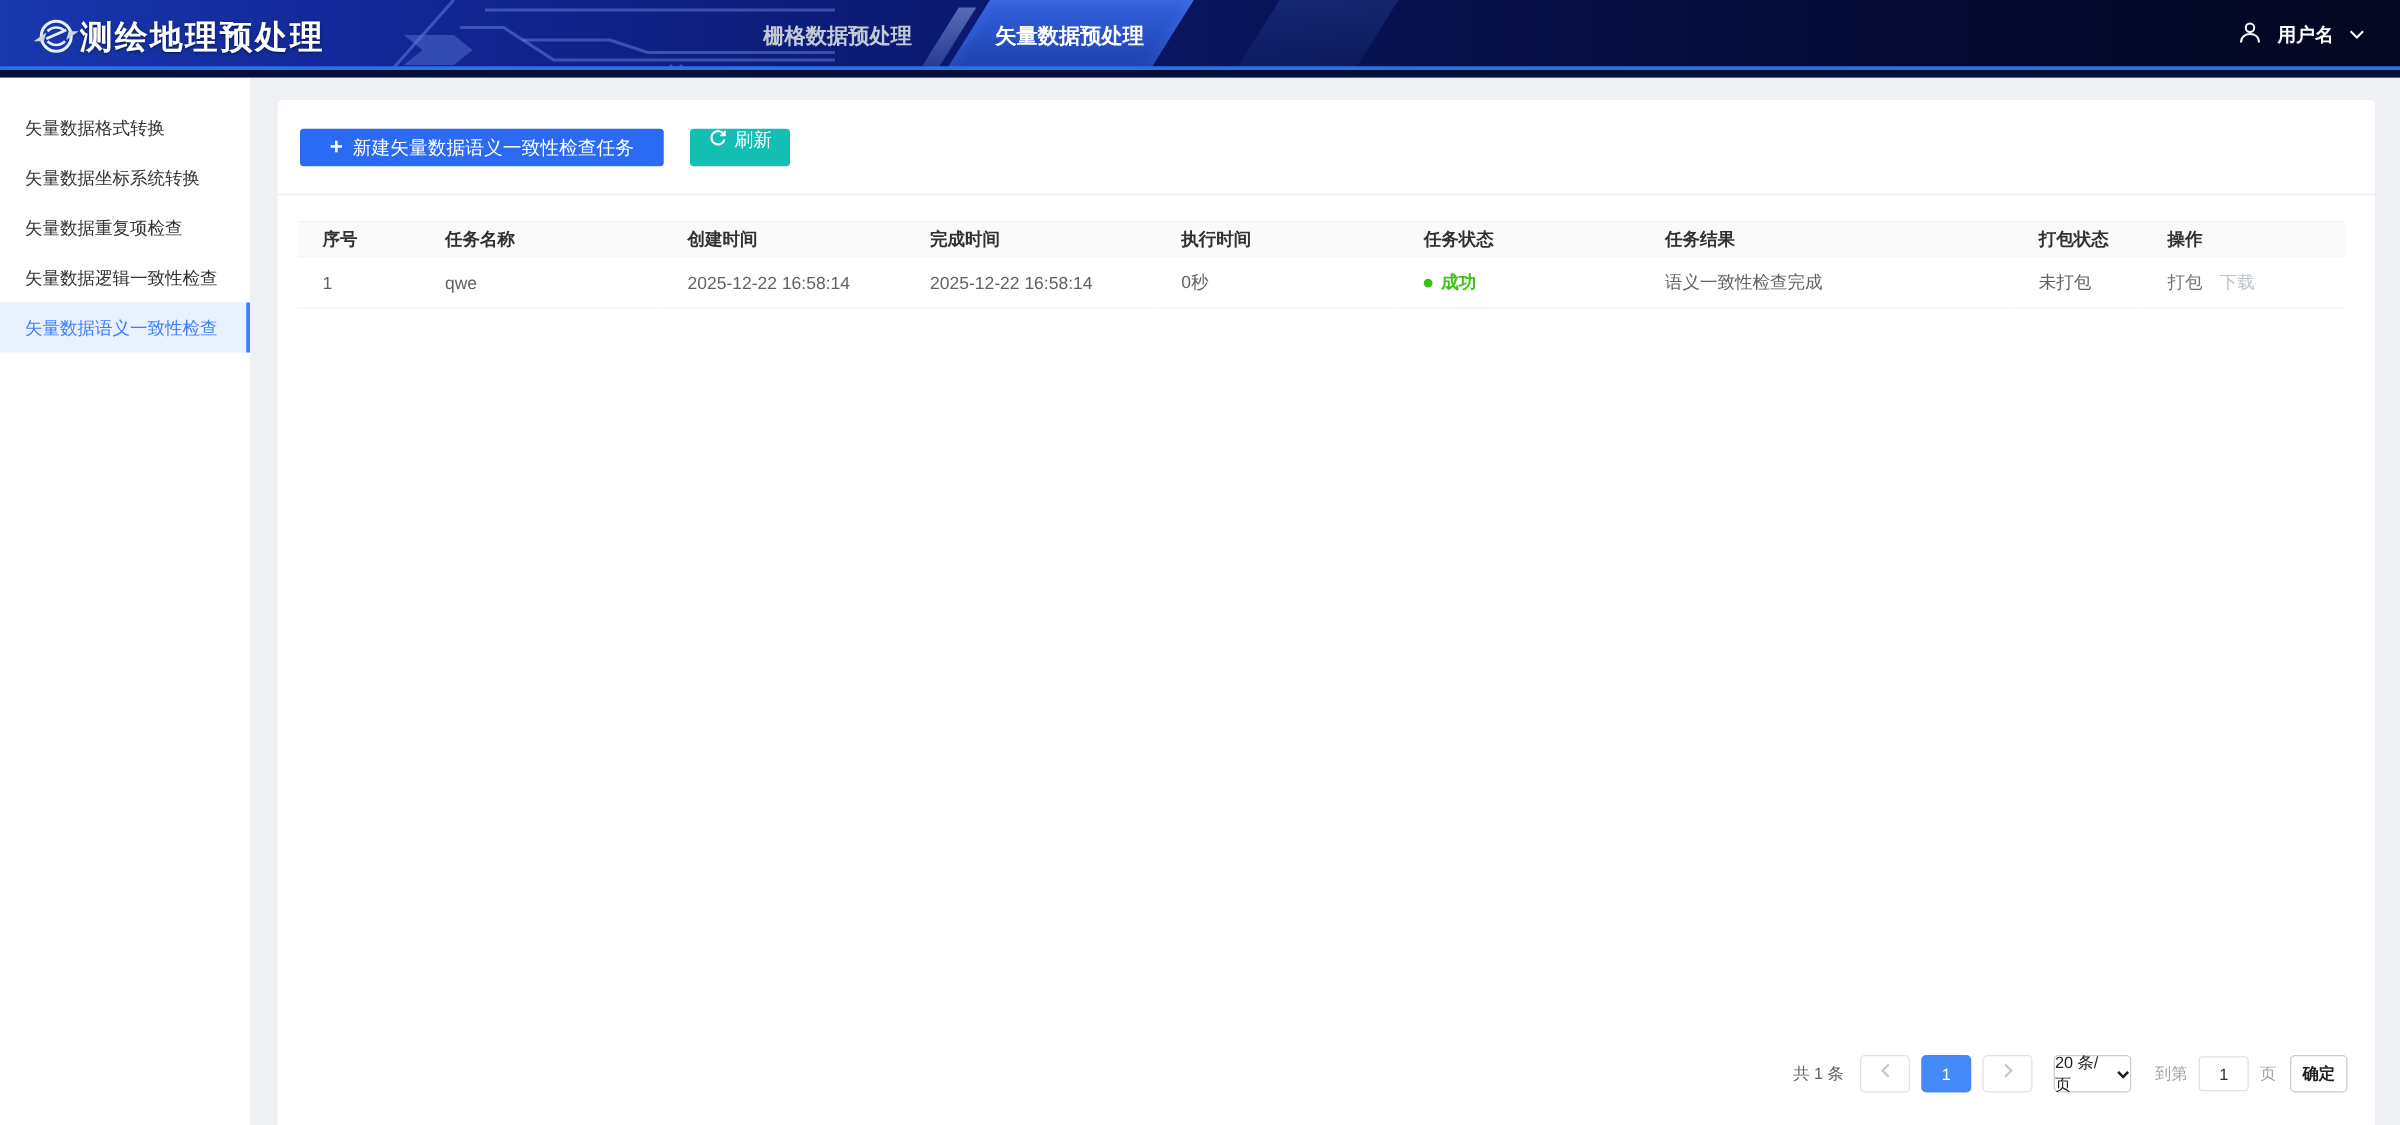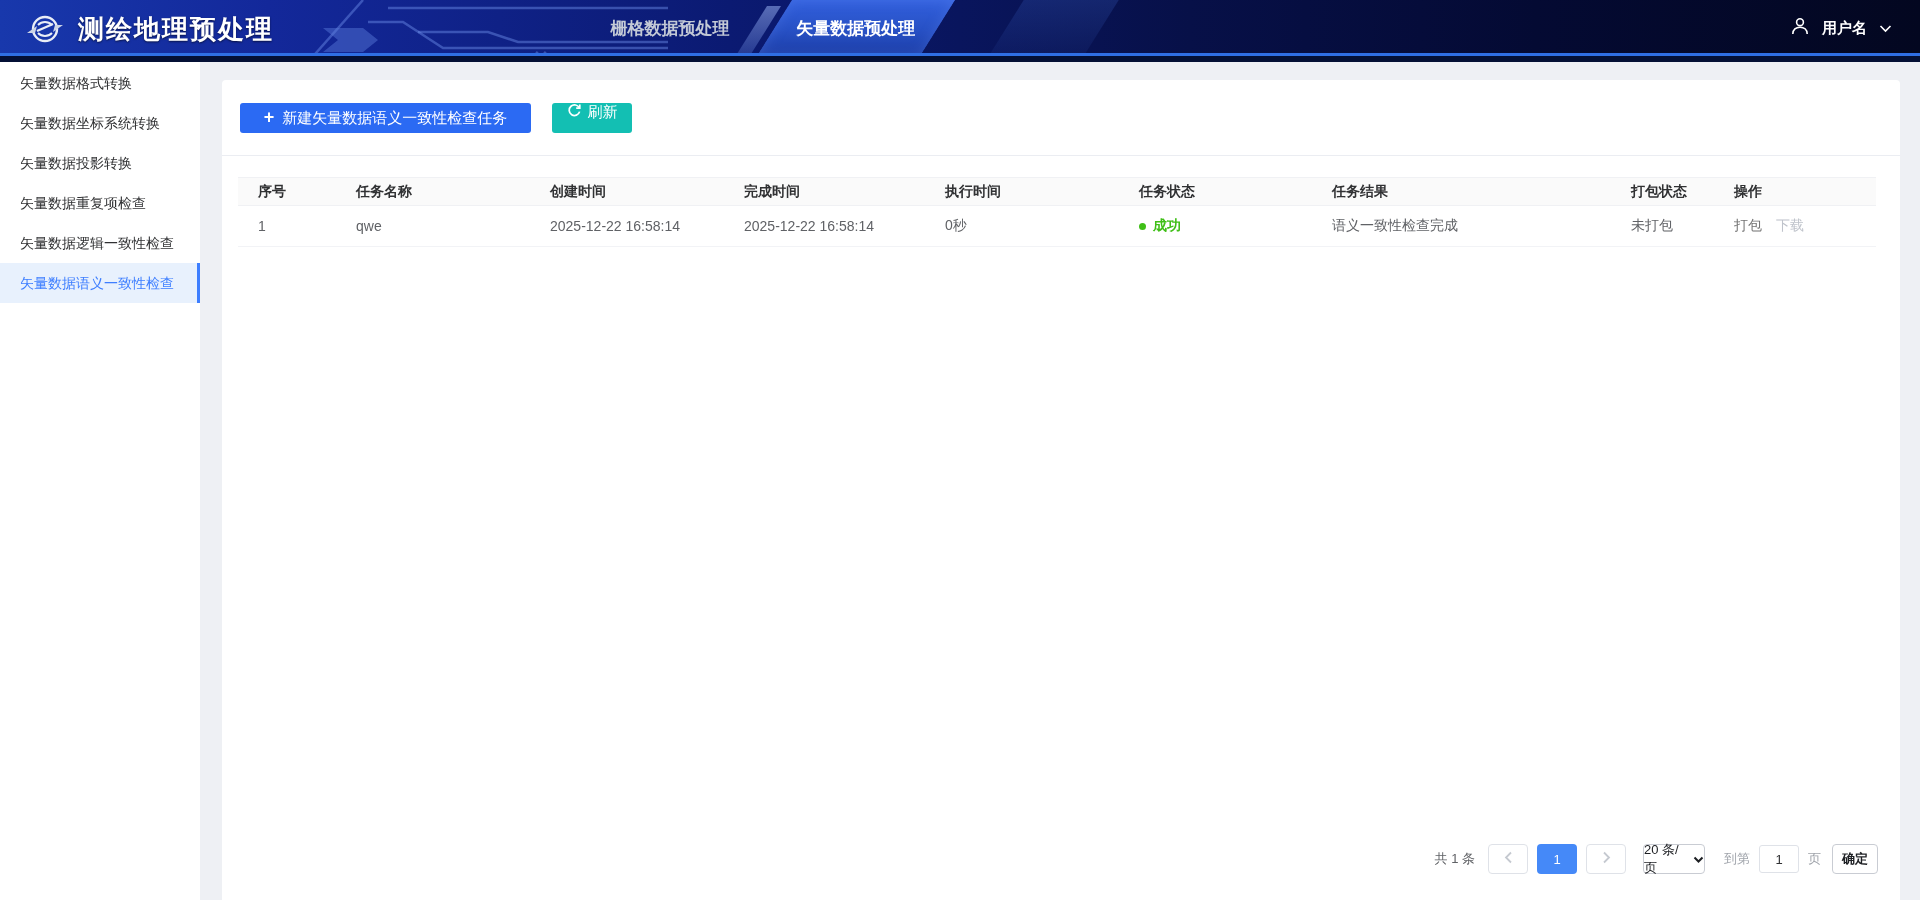--- a/index.html
+++ b/index.html
@@ -6,21 +6,21 @@
   html,body { width:1920px; height:900px; overflow:hidden;
     font-family:"Liberation Sans","DejaVu Sans",sans-serif; }
   .app { position:relative; width:1920px; height:900px; background:#eef0f4; }
 
   
   .topbar { position:absolute; top:0; left:0; width:1920px; height:62px;
     background:linear-gradient(90deg,#1838ac 0%,#13289a 14%,#0b1a72 38%,#071048 62%,#040a33 80%,#030720 100%);
     overflow:hidden; z-index:5; }
   .topbar-bottom-line { position:absolute; left:0; bottom:6px; width:100%; height:3px; background:#2f6fe4; }
   .topbar-bottom-band { position:absolute; left:0; bottom:0; width:100%; height:6px; background:#041035; }
-  .brand { position:absolute; left:26px; top:10px; display:flex; align-items:center; gap:14px; }
+  .brand { position:absolute; left:26px; top:10px; display:flex; align-items:center; }
   .brand-logo svg { display:block; }
   .brand-title { color:#fff; font-size:26px; font-weight:bold; letter-spacing:2px;
     text-shadow:0 1px 2px rgba(0,0,10,.6); }
   .deco { position:absolute; left:268px; top:0; pointer-events:none; }
   .tab-inactive { position:absolute; left:585px; top:0; height:56px; width:170px;
     display:flex; align-items:center; justify-content:center;
     color:#c3c9d6; font-size:17px; font-weight:bold; cursor:pointer; }
   .tab-slash { position:absolute; left:752px; top:6px; height:48px; width:14px;
     background:linear-gradient(180deg,rgba(150,175,240,.55),rgba(90,120,210,.35));
     transform:skewX(-32deg); }
@@ -31,21 +31,21 @@
     box-shadow:inset 0 0 12px rgba(120,160,255,.25); }
   .tab-active span { transform:skewX(32deg); color:#fff; font-size:17px; font-weight:bold; white-space:nowrap; }
   .tab-after-band { position:absolute; left:985px; top:0; height:62px; width:95px;
     background:linear-gradient(180deg,rgba(50,85,180,.30),rgba(25,45,120,.20));
     transform:skewX(-32deg); transform-origin:bottom left; }
   .user-area { position:absolute; right:28px; top:0; height:56px;
     display:flex; align-items:center; gap:12px; cursor:pointer; }
   .user-name { color:#fff; font-size:15px; font-weight:bold; }
 
   
-  .sidebar { position:absolute; left:0; top:62px; width:200px; height:838px; background:#fff; padding-top:1px; }
+  .sidebar { position:absolute; left:0; top:62px; width:200px; height:838px; background:#fff; padding-top:20px; }
   .side-item { height:40px; line-height:40px; padding-left:20px; font-size:14px; color:#303133;
     cursor:pointer; white-space:nowrap; }
   .side-item.active { background:#e8f1fd; color:#3d7eff; border-right:3px solid #3d7eff; }
 
   
   .card { position:absolute; left:222px; top:80px; width:1678px; height:820px;
     background:#fff; border-radius:4px 4px 0 0; }
 
   .toolbar { position:relative; height:76px; border-bottom:1px solid #ebedf2; }
   .btn-create { position:absolute; left:18px; top:23px; height:30px; width:291px;
@@ -153,21 +153,20 @@
       </span>
     </div>
 
     <div class="topbar-bottom-line"></div>
     <div class="topbar-bottom-band"></div>
   </div>
 
   <div class="sidebar">
     <div class="side-item">矢量数据格式转换</div>
     <div class="side-item">矢量数据坐标系统转换</div>
-    <div class="side-item">矢量数据投影转换</div>
     <div class="side-item">矢量数据重复项检查</div>
     <div class="side-item">矢量数据逻辑一致性检查</div>
     <div class="side-item active">矢量数据语义一致性检查</div>
   </div>
 
   <div class="card">
 
     <div class="toolbar">
       <button class="btn-create">
         <span class="plus">+</span>

